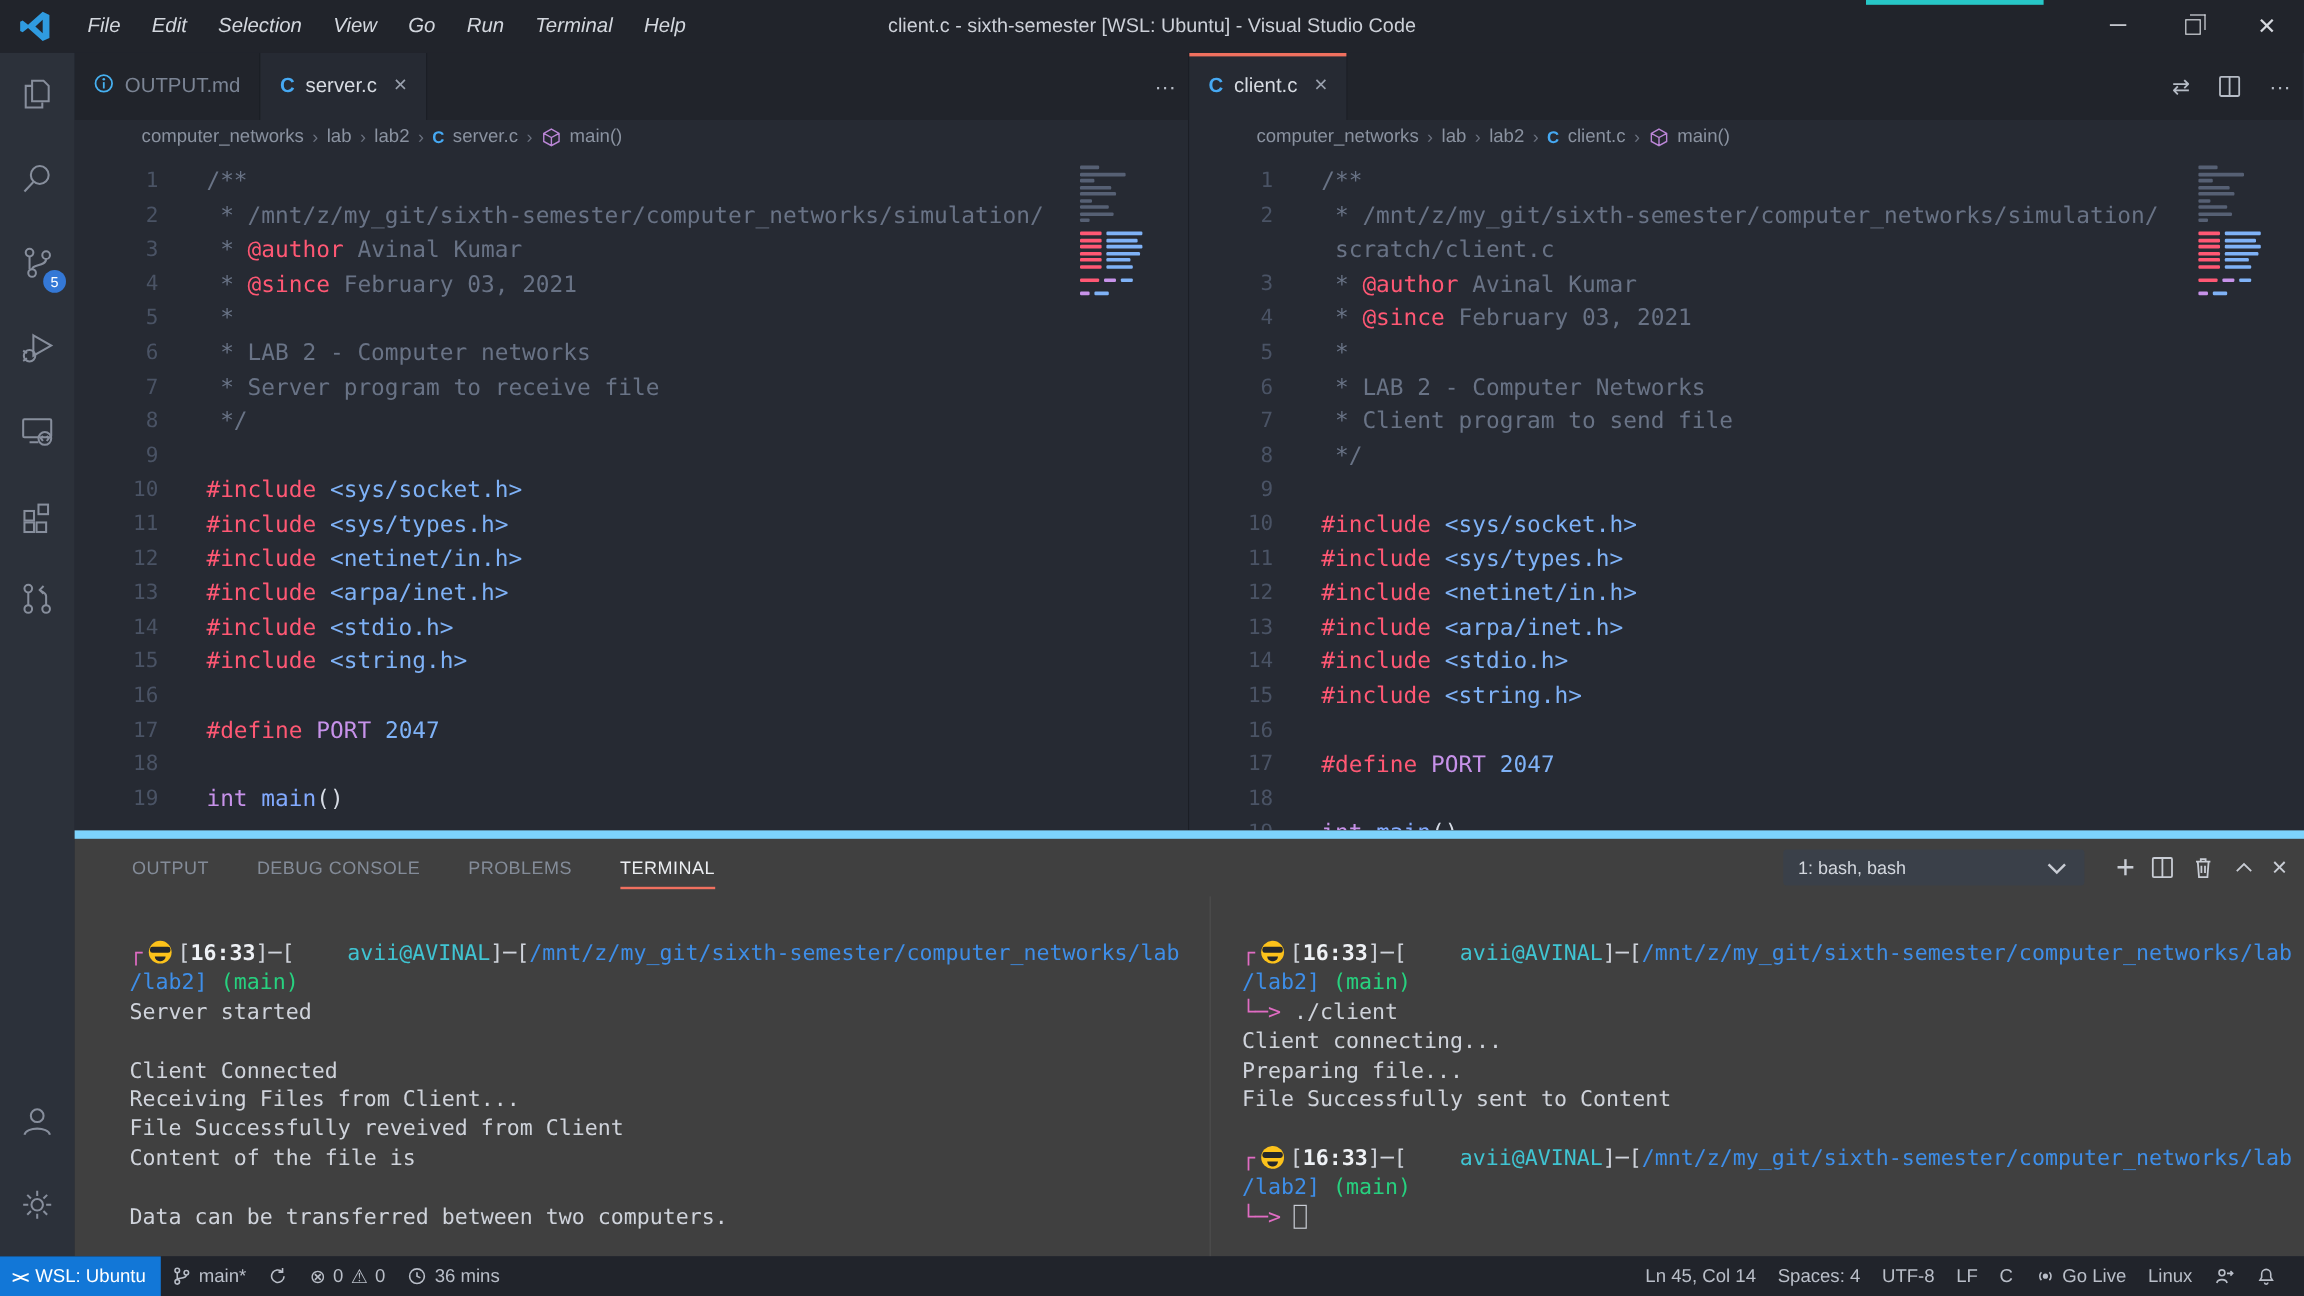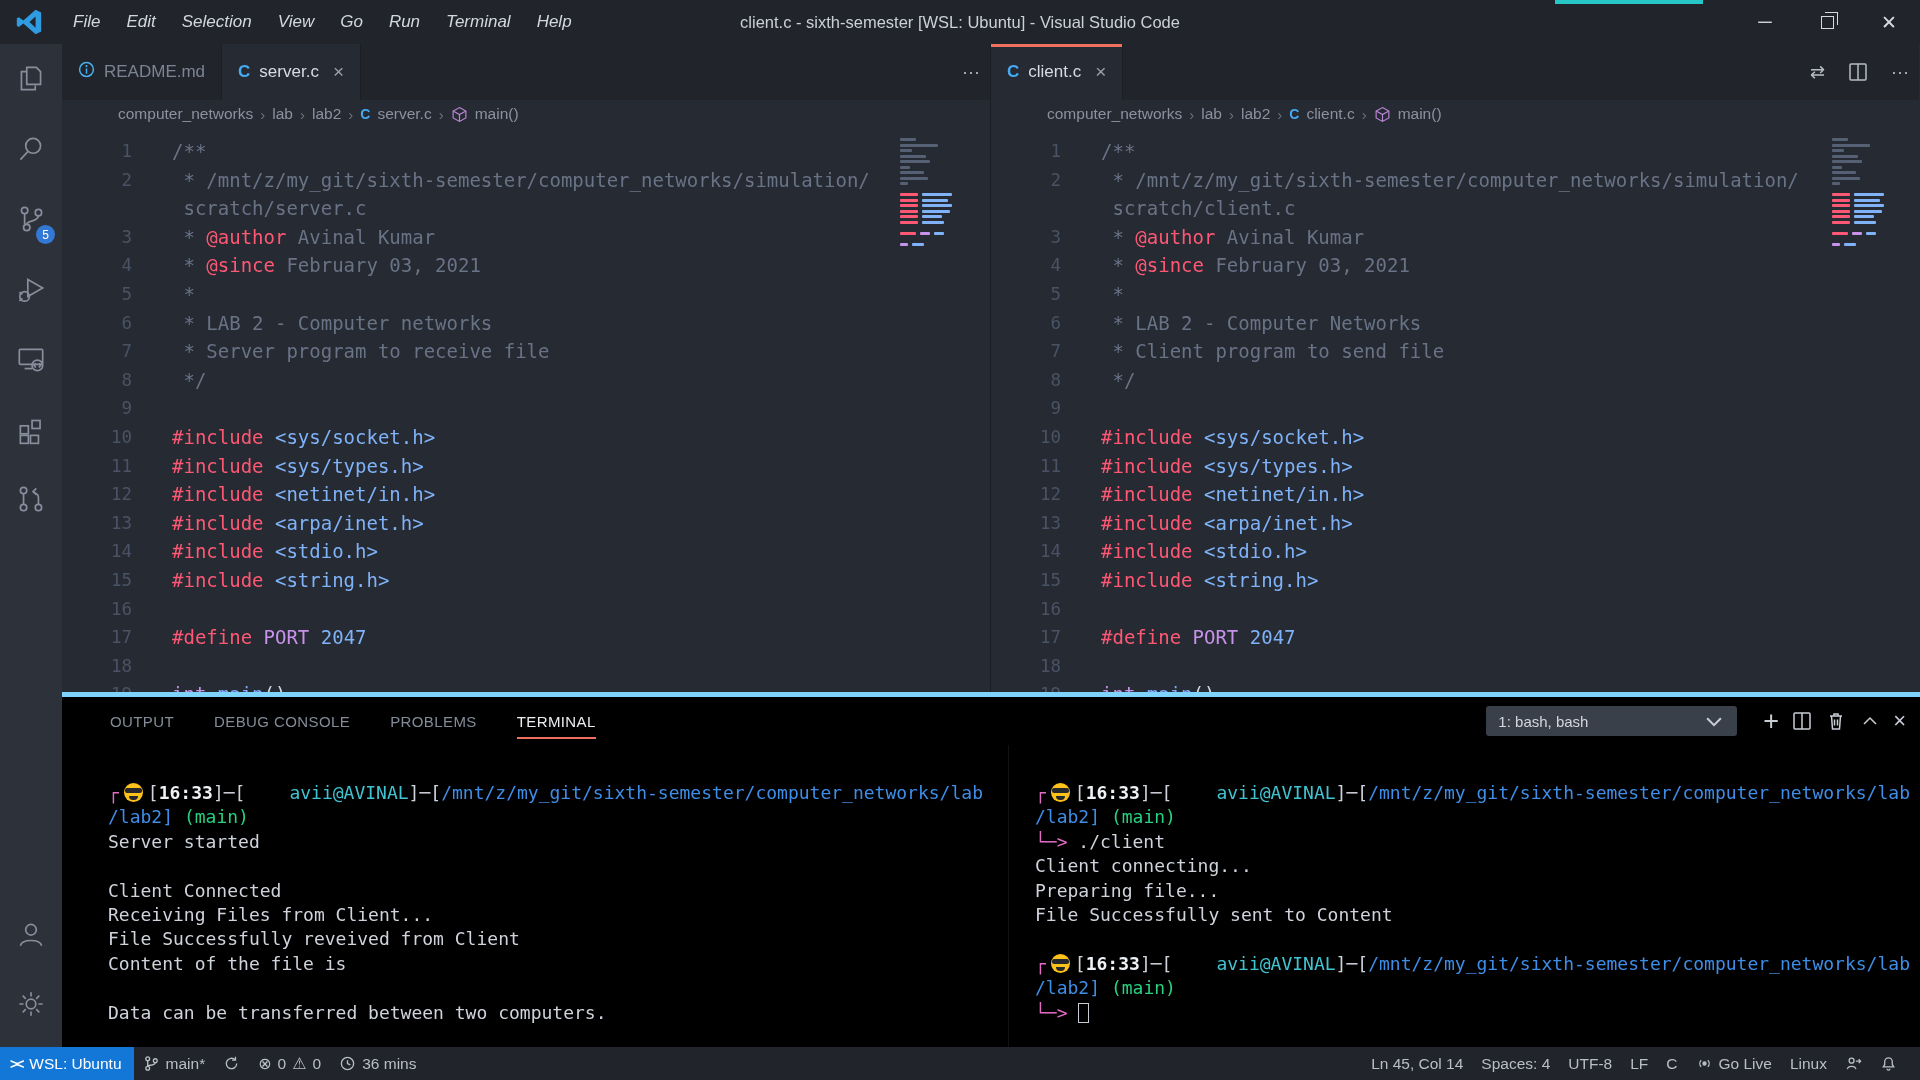--- a/index.html
+++ b/index.html
@@ -68,21 +68,21 @@
   .tok-cm { color:#697386; } .tok-tg { color:#ff5874; } .tok-pp { color:#ff5874; }
   .tok-st { color:#7fb2f7; } .tok-tp { color:#c792ea; } .tok-fn { color:#82aaff; }
   .tok-tx { color:#d6dbe5; }
 
   .minimap { position:absolute; top:10px; width:70px; height:118px; }
   .mm-row { height:3px; margin-bottom:2.5px; display:flex; gap:4px; }
   .mm-seg { height:3px; border-radius:1px; }
 
   
   .panel { position:absolute; left:62px; top:692px; width:1858px; height:355px;
-    background:#000000; border-top:5px solid #7dd3fc; }
+    background:#404040; border-top:7px solid #7dd3fc; }
   .panel-tabs { height:48px; display:flex; align-items:center; padding-left:48px; gap:40px;
     position:relative; }
   .ptab { font-size:15px; letter-spacing:.4px; color:#848c99; height:48px; display:flex;
     align-items:center; position:relative; }
   .ptab.active { color:#eceef2; }
   .ptab.active:after { content:""; position:absolute; left:0; right:0; bottom:6px; height:2px;
     background:#f0705f; }
   .panel-actions { position:absolute; right:14px; top:9px; display:flex; align-items:center; gap:12px; }
   .term-dropdown { width:251px; height:30px; background:#3a4049; border-radius:3px; color:#d3d7de;
     font-size:15px; display:flex; align-items:center; padding:0 12px; margin-right:14px; }
@@ -230,21 +230,21 @@
     <div class="editor-group eg-left">
       <div class="tabbar">
         <div class="tab">
           <span class="ficon">
             <svg width="17" height="17" viewBox="0 0 16 16">
                 <circle cx="8" cy="8" r="6.5" fill="none" stroke="#46b0f0" stroke-width="1.4"></circle>
                 <circle cx="8" cy="4.8" r="1" fill="#46b0f0"></circle>
                 <rect x="7.3" y="7" width="1.4" height="5" fill="#46b0f0"></rect>
               </svg>
           </span>
-          <span>README.md</span>
+          <span>OUTPUT.md</span>
         </div>
         <div class="tab active">
           <span class="ficon c-letter">C</span>
           <span>server.c</span>
           <span class="close">×</span>
         </div>
         <div class="tab-actions">
           <span>···</span>
         </div>
       </div>
@@ -260,21 +260,20 @@
           <span class="crumb-sep">›</span>
         <svg class="cube-icon" viewBox="0 0 16 16">
             <path d="M8 1.5l6 3.3v6.4l-6 3.3-6-3.3V4.8z M2 4.8l6 3.3 6-3.3 M8 8.1v6.4" fill="none" stroke="#bb86d7" stroke-width="1.1"></path>
           </svg>
         <span>main()</span>
       </div>
       <div class="code-area">
         <div>
             <div class="code-row"><span class="ln">1</span><span class="ctext"><span class="tok-cm">/**</span></span></div>
             <div class="code-row"><span class="ln">2</span><span class="ctext"><span class="tok-cm"> * /mnt/z/my_git/sixth-semester/computer_networks/simulation/</span></span></div>
-            <div class="code-row"><span class="ln"></span><span class="ctext"><span class="tok-cm"> scratch/server.c</span></span></div>
             <div class="code-row"><span class="ln">3</span><span class="ctext"><span class="tok-cm"> * </span><span class="tok-tg">@author</span><span class="tok-cm"> Avinal Kumar</span></span></div>
             <div class="code-row"><span class="ln">4</span><span class="ctext"><span class="tok-cm"> * </span><span class="tok-tg">@since</span><span class="tok-cm"> February 03, 2021</span></span></div>
             <div class="code-row"><span class="ln">5</span><span class="ctext"><span class="tok-cm"> *</span></span></div>
             <div class="code-row"><span class="ln">6</span><span class="ctext"><span class="tok-cm"> * LAB 2 - Computer networks</span></span></div>
             <div class="code-row"><span class="ln">7</span><span class="ctext"><span class="tok-cm"> * Server program to receive file</span></span></div>
             <div class="code-row"><span class="ln">8</span><span class="ctext"><span class="tok-cm"> */</span></span></div>
             <div class="code-row"><span class="ln">9</span><span class="ctext"></span></div>
             <div class="code-row"><span class="ln">10</span><span class="ctext"><span class="tok-pp">#include</span><span class="tok-tx"> </span><span class="tok-st">&lt;sys/socket.h&gt;</span></span></div>
             <div class="code-row"><span class="ln">11</span><span class="ctext"><span class="tok-pp">#include</span><span class="tok-tx"> </span><span class="tok-st">&lt;sys/types.h&gt;</span></span></div>
             <div class="code-row"><span class="ln">12</span><span class="ctext"><span class="tok-pp">#include</span><span class="tok-tx"> </span><span class="tok-st">&lt;netinet/in.h&gt;</span></span></div>

